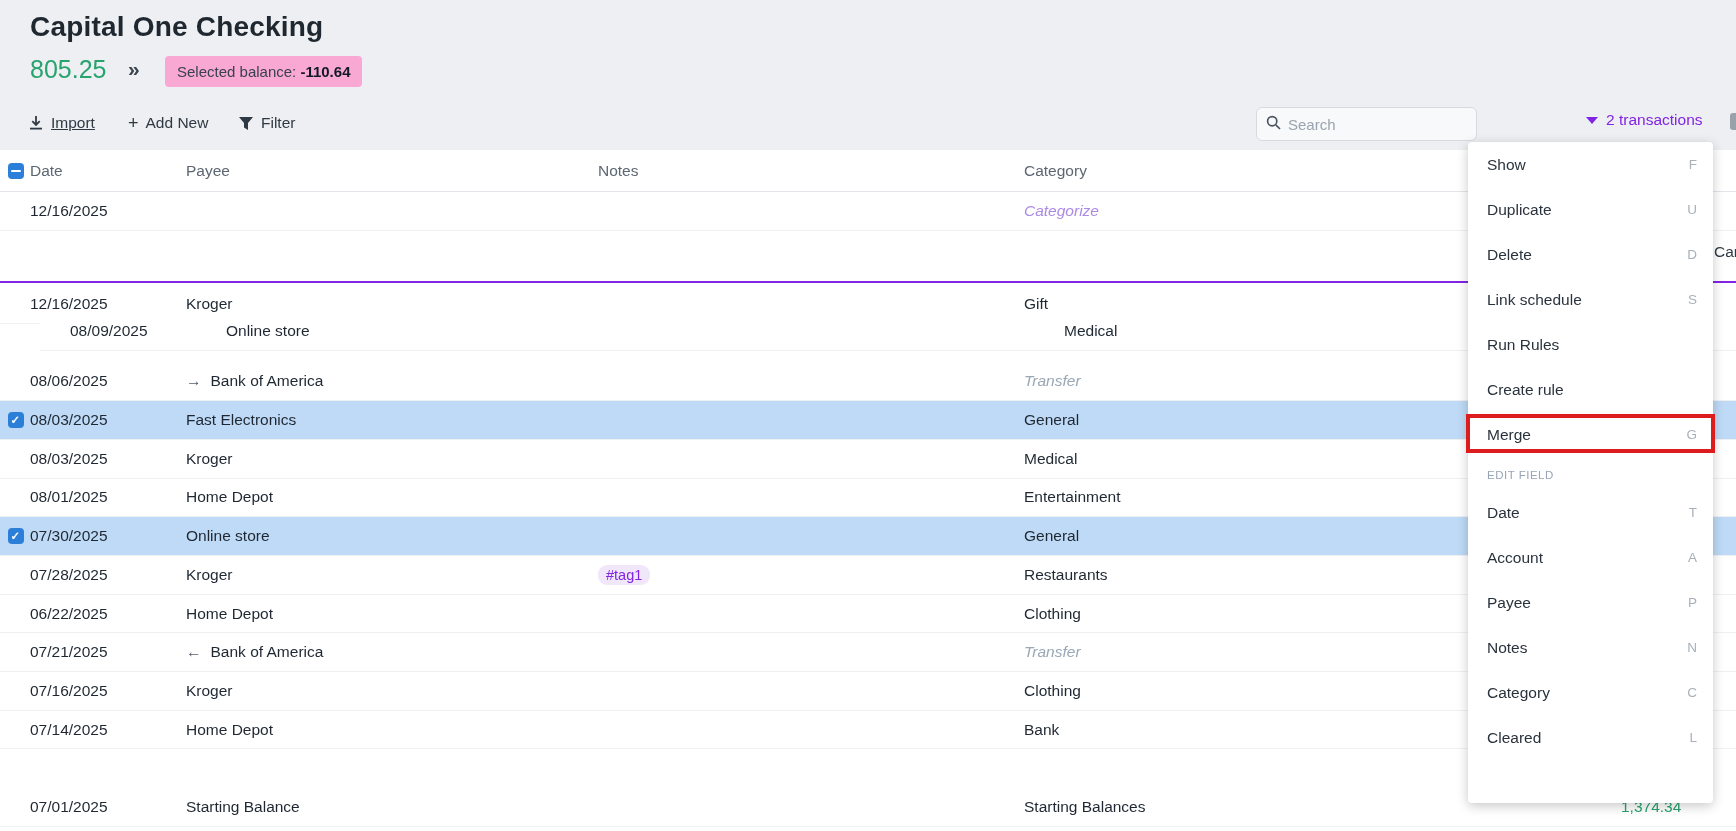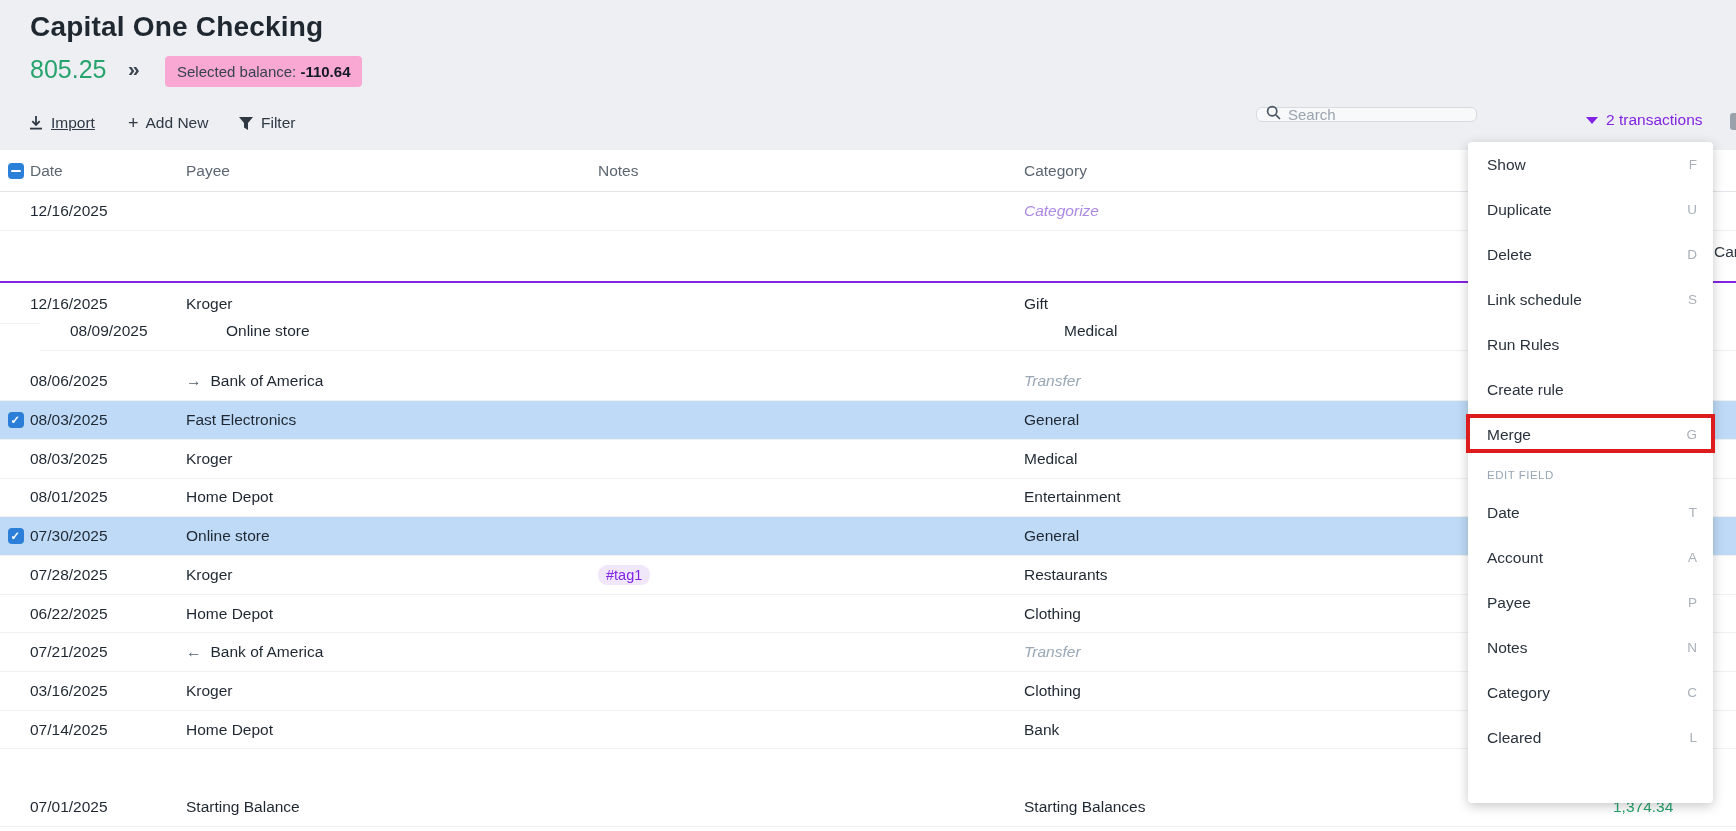--- a/index.html
+++ b/index.html
@@ -16,21 +16,21 @@
   .sel-badge b { font-weight:700; color:#111a24; }
 
   
   .toolbar-btn { position:absolute; top:110px; height:26px; display:flex; align-items:center; gap:7px; font-size:15.5px; color:#2f3944; background:none; border:none; cursor:pointer; font-family:inherit; }
   .toolbar-btn svg { display:block; }
   #btn-import { left:28px;text-decoration:underline; }
   #btn-addnew { left:128px; }
   #btn-filter { left:238px; }
   .plus-glyph { font-size:18px; font-weight:500; color:#2f3944; }
 
-  .search-box { position:absolute; left:1256px; top:107px; width:221px; height:15px; background:#f7f9fa; border:1px solid #d7dbe0; border-radius:6px; display:flex; align-items:center; padding:0 9px; gap:7px; }
+  .search-box { position:absolute; left:1256px; top:107px; width:221px; height:34px; background:#f7f9fa; border:1px solid #d7dbe0; border-radius:6px; display:flex; align-items:center; padding:0 9px; gap:7px; }
   .search-box input { border:none; outline:none; background:transparent; font-size:15px; color:#333; width:170px; font-family:inherit; }
   .search-box input::placeholder { color:#9aa3ae; }
 
   .txn-menu-btn { position:absolute; left:1586px; top:111px; display:flex; align-items:center; gap:8px; background:none; border:none; cursor:pointer; font-family:inherit; font-size:15.5px; color:var(--purple); }
   .tri-down { width:0; height:0; border-left:6px solid transparent; border-right:6px solid transparent; border-top:7px solid var(--purple); }
   .edge-sliver { position:absolute; left:1730px; top:113px; width:12px; height:17px; background:#99a1ab; border-radius:3px; }
 
   
   .thead { position:absolute; left:0; top:150px; width:1736px; height:42px; background:#fff; border-bottom:1px solid #e2e5e9; font-size:15.5px; color:#5d6772; }
   .col-date { position:absolute; left:30px; top:0; height:100%; display:flex; align-items:center; }
@@ -42,21 +42,21 @@
   .cb.indet::after { content:""; position:absolute; left:3px; top:7px; width:10px; height:2.5px; background:#fff; border-radius:1px; }
   .cb.checked::after { content:"\2713"; position:absolute; left:2.5px; top:1px; color:#fff; font-size:11.5px; font-weight:700; }
 
   .trow { position:absolute; left:0; width:1736px; height:38.7px; background:#fff; border-bottom:1px solid #eef0f2; font-size:15.5px; color:#1f2832; }
   .trow.selected { background:var(--selblue); }
   .trow .cell { position:absolute; top:0; height:100%; display:flex; align-items:center; }
   .arrow { font-style:normal; color:#56616d; margin-right:9px; }
   .arrow:empty { display:none; margin:0; }
   .tag { background:#f1e7fb; color:var(--purple); border-radius:9px; padding:2px 8px; font-size:14.5px; }
   .c-cat.transfer { font-style:italic; color:#9aa7b5; }
-  .c-bal { color:var(--green); font-weight:500; }
+  .c-bal { color:var(--green); font-weight:500;margin-left:8px; }
 
   .first-row { position:absolute; left:0; top:192px; width:1736px; height:39px; background:#fff; border-bottom:1px solid #eef0f2; font-size:15.5px; color:#1f2832; }
   .categorize { font-style:italic; color:#ab8ae4; }
 
   .edit-row { position:absolute; left:0; top:231px; width:1736px; height:52px; background:#fff; border-bottom:2px solid var(--purple); }
   .cancel-btn { position:absolute; left:1714px; top:12px; font-size:15.5px; color:#2f3944; background:none; border:none; font-family:inherit; cursor:pointer; }
 
   
   .menu { position:absolute; left:1468px; top:142px; width:245px; height:661px; background:#fff; border-radius:4px; box-shadow:0 3px 12px rgba(0,0,0,.22); z-index:10; }
   .mitem { position:relative; height:45px; display:flex; align-items:center; padding:0 2px 0 19px; font-size:15.5px; color:#2a333d; cursor:pointer; }
@@ -232,21 +232,21 @@
       <span class="cell col-payee">
           <i class="arrow">←</i>
           <span>Bank of America</span>
         </span>
       <span class="cell col-notes"></span>
       <span class="cell col-cat c-cat transfer">Transfer</span>
 
     </div>
       <div class="trow" style="top: 672.1px;">
 
-      <span class="cell col-date">03/16/2025</span>
+      <span class="cell col-date">07/16/2025</span>
       <span class="cell col-payee">
           <span>Kroger</span>
         </span>
       <span class="cell col-notes"></span>
       <span class="cell col-cat c-cat">Clothing</span>
 
     </div>
       <div class="trow" style="top: 710.81px;">
 
       <span class="cell col-date">07/14/2025</span>

